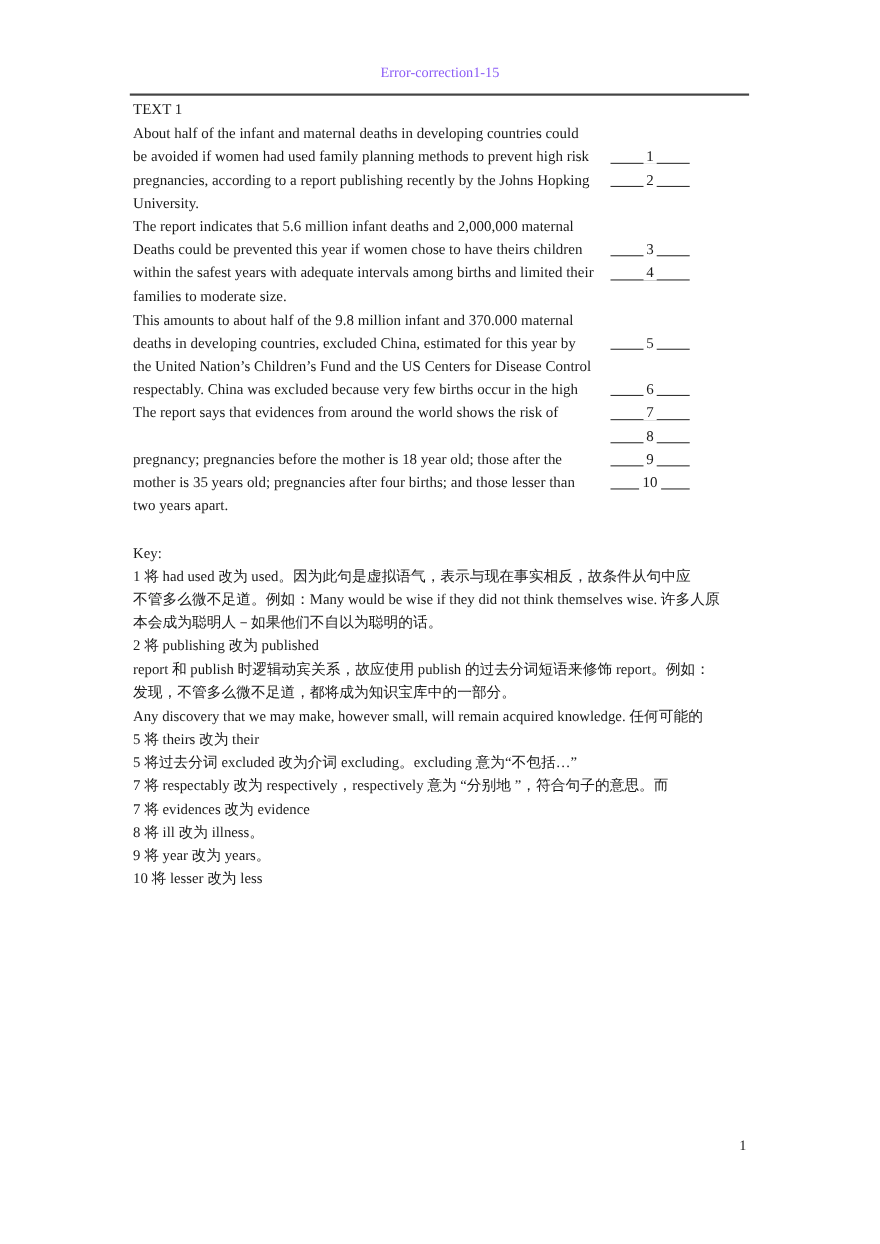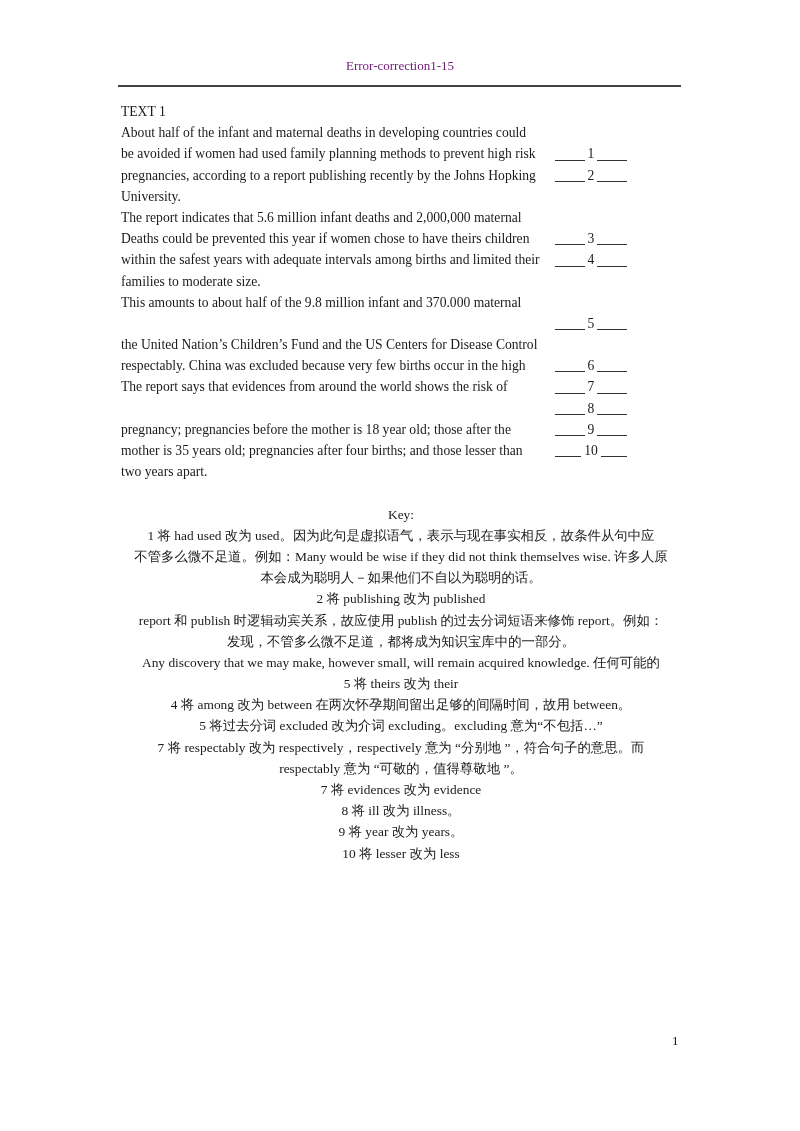--- a/index.html
+++ b/index.html
@@ -3,44 +3,44 @@
   <meta charset="utf-8">
   <style>
     html, body { margin: 0; padding: 0; background: #ffffff; }
     body {
       width: 800px; height: 1131px; position: relative; overflow: hidden;
       font-family: "Liberation Serif", "DejaVu Serif", serif;
       color: #1a1a1a;
     }
     .header-title {
       position: absolute; top: 58px; left: 0; width: 800px;
-      text-align: center; font-size: 13px; color: #701a75;
+      text-align: center; font-size: 13px; color: #8b5cf6;
     }
     .header-rule {
       position: absolute; top: 85px; left: 118px; width: 563px; height: 2px;
       background: #444;
     }
     .content {
-      position: absolute; top: 101px; left: 121px; width: 570px;
+      position: absolute; top: 89px; left: 121px; width: 570px;
       font-size: 13.6px; line-height: 21.2px;
     }
     .line { white-space: nowrap; height: 21.2px; position: relative; }
     .blank {
       position: absolute; left: 434px; top: 0;
       display: inline-block; width: 72px; text-align: center;
     }
     .blank .bl-rule {
       position: absolute; left: 0; right: 0; bottom: 4px; height: 1px; background: #333;
     }
     .blank .bl-num {
       position: relative; background: #fff; padding: 0 3px;
     }
     .spacer { height: 21.2px; }
     .key-block { font-size: 13.4px; line-height: 21.2px; width: 560px; }
-    .key-line { white-space: nowrap; height: 21.2px; text-align: center; }
+    .key-line { white-space: nowrap; height: 21.2px; }
     .page-number {
       position: absolute; top: 1033px; left: 672px; font-size: 13px;
     }
   </style>
 </head>
 <body>
 
 <div class="header-title">Error-correction1-15</div>
 <div class="header-rule"></div>
 
@@ -50,21 +50,21 @@
   <div id="passage">
       <div class="line"><span>About half of the infant and maternal deaths in developing countries could</span></div>
       <div class="line"><span>be avoided if women had used family planning methods to prevent high risk</span><span class="blank"><span class="bl-rule"></span><span class="bl-num">1</span></span></div>
       <div class="line"><span>pregnancies, according to a report publishing recently by the Johns Hopking</span><span class="blank"><span class="bl-rule"></span><span class="bl-num">2</span></span></div>
       <div class="line"><span>University.</span></div>
       <div class="line"><span>The report indicates that 5.6 million infant deaths and 2,000,000 maternal</span></div>
       <div class="line"><span>Deaths could be prevented this year if women chose to have theirs children</span><span class="blank"><span class="bl-rule"></span><span class="bl-num">3</span></span></div>
       <div class="line"><span>within the safest years with adequate intervals among births and limited their</span><span class="blank"><span class="bl-rule"></span><span class="bl-num">4</span></span></div>
       <div class="line"><span>families to moderate size.</span></div>
       <div class="line"><span>This amounts to about half of the 9.8 million infant and 370.000 maternal</span></div>
-      <div class="line"><span class="blank"><span class="bl-rule"></span><span class="bl-num">5</span></span></div>
+      <div class="line"><span>deaths in developing countries, excluded China, estimated for this year by</span><span class="blank"><span class="bl-rule"></span><span class="bl-num">5</span></span></div>
       <div class="line"><span>the United Nation’s Children’s Fund and the US Centers for Disease Control</span></div>
       <div class="line"><span>respectably. China was excluded because very few births occur in the high</span><span class="blank"><span class="bl-rule"></span><span class="bl-num">6</span></span></div>
       <div class="line"><span>The report says that evidences from around the world shows the risk of</span><span class="blank"><span class="bl-rule"></span><span class="bl-num">7</span></span></div>
       <div class="line"><span class="blank"><span class="bl-rule"></span><span class="bl-num">8</span></span></div>
       <div class="line"><span>pregnancy; pregnancies before the mother is 18 year old; those after the</span><span class="blank"><span class="bl-rule"></span><span class="bl-num">9</span></span></div>
       <div class="line"><span>mother is 35 years old; pregnancies after four births; and those lesser than</span><span class="blank"><span class="bl-rule"></span><span class="bl-num">10</span></span></div>
       <div class="line"><span>two years apart.</span></div>
     </div>
 
   <div class="spacer"></div>
@@ -73,24 +73,22 @@
     <div class="key-line">Key:</div>
     <div id="key-lines">
         <div class="key-line">1  将 had used  改为  used。因为此句是虚拟语气，表示与现在事实相反，故条件从句中应</div>
         <div class="key-line">不管多么微不足道。例如：Many would be wise if they did not think themselves wise. 许多人原</div>
         <div class="key-line">本会成为聪明人－如果他们不自以为聪明的话。</div>
         <div class="key-line">2  将 publishing 改为 published</div>
         <div class="key-line">report 和 publish 时逻辑动宾关系，故应使用 publish 的过去分词短语来修饰 report。例如：</div>
         <div class="key-line">发现，不管多么微不足道，都将成为知识宝库中的一部分。</div>
         <div class="key-line">Any discovery that we may make, however small, will remain acquired knowledge. 任何可能的</div>
         <div class="key-line">5  将 theirs 改为 their</div>
-        <div class="key-line">4  将 among 改为 between 在两次怀孕期间留出足够的间隔时间，故用 between。</div>
         <div class="key-line">5  将过去分词 excluded 改为介词 excluding。excluding 意为“不包括…”</div>
         <div class="key-line">7  将 respectably 改为 respectively，respectively  意为  “分别地 ”，符合句子的意思。而</div>
-        <div class="key-line">respectably 意为 “可敬的，值得尊敬地 ”。</div>
         <div class="key-line">7 将 evidences 改为 evidence</div>
         <div class="key-line">8 将 ill 改为 illness。</div>
         <div class="key-line">9 将 year 改为 years。</div>
         <div class="key-line">10 将 lesser 改为 less</div>
       </div>
   </div>
 </div>
 
 <div class="page-number">1</div>
 

